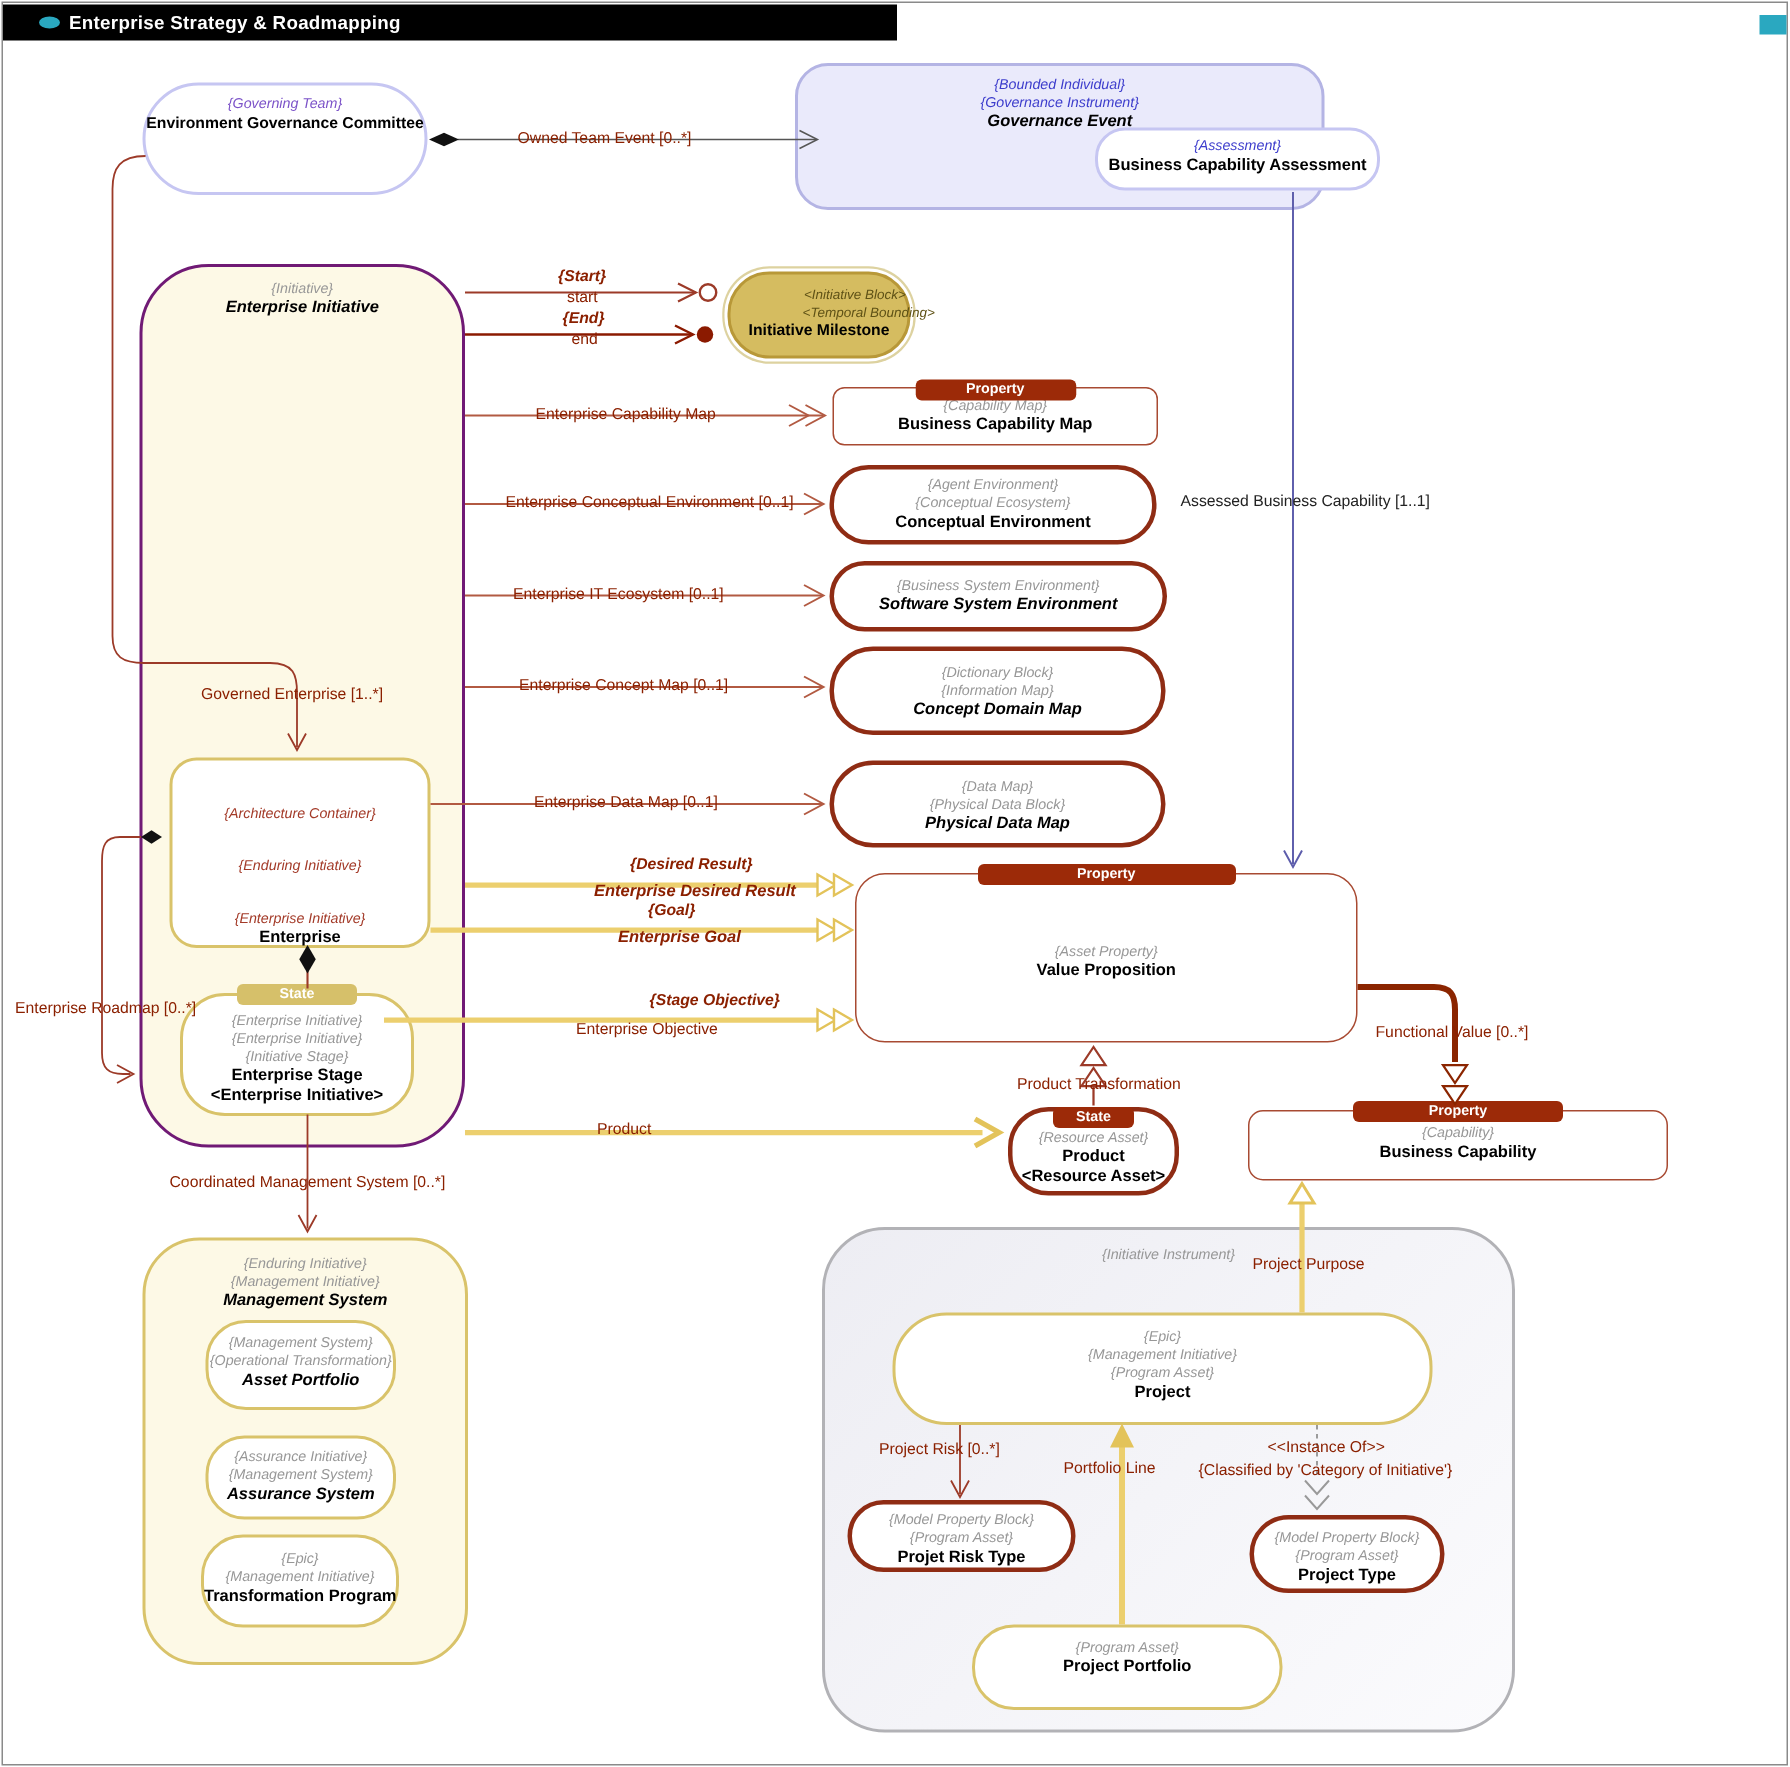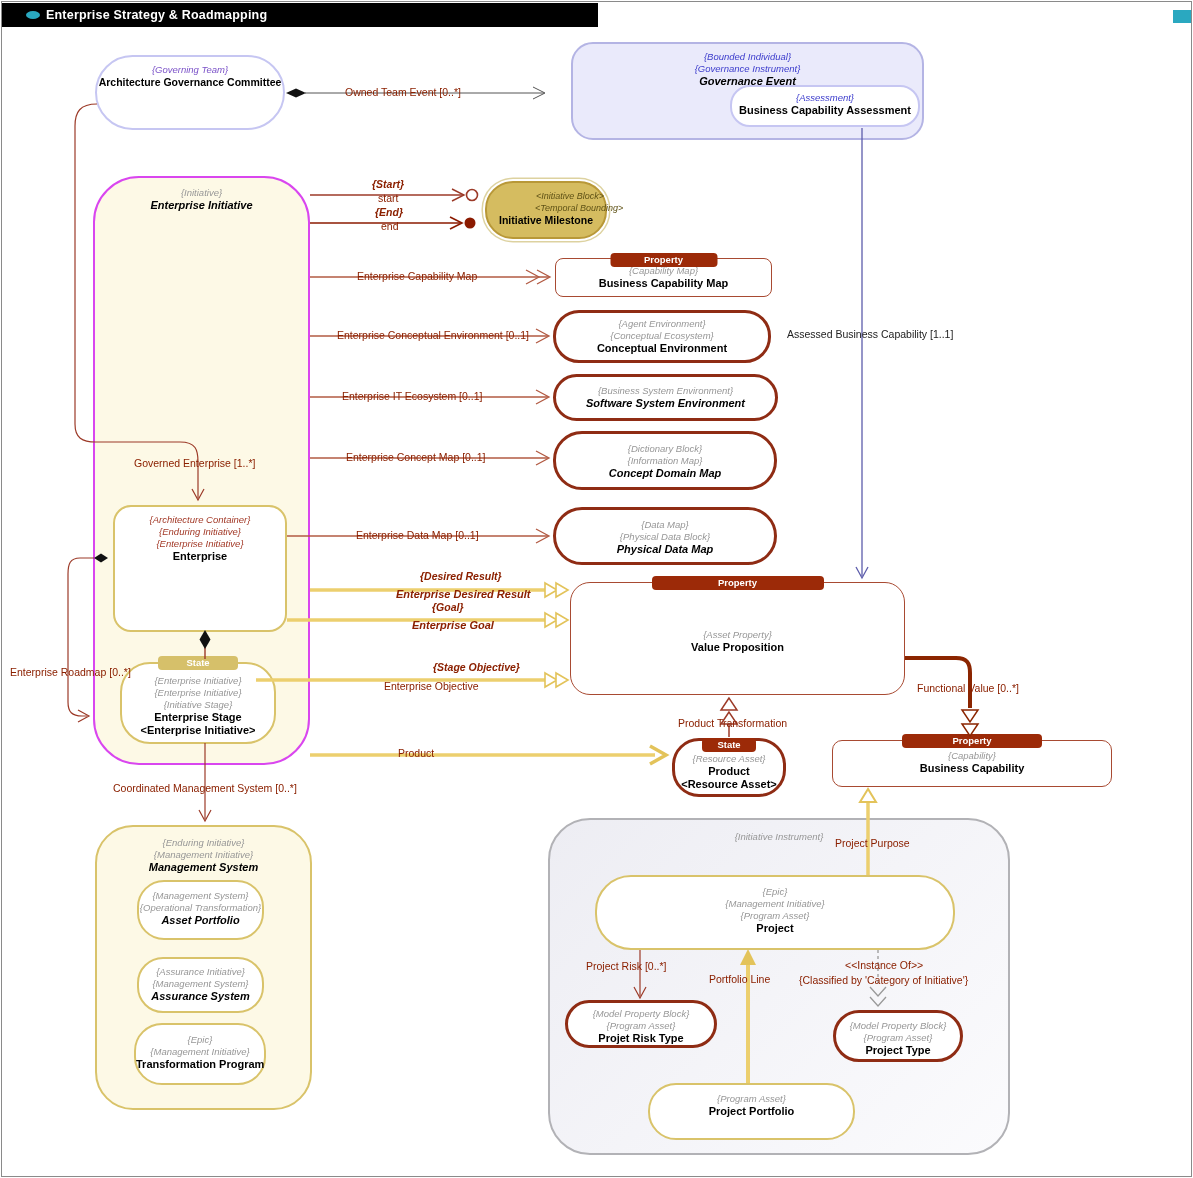--- a/index.html
+++ b/index.html
@@ -13,21 +13,21 @@
     display:flex;align-items:center;z-index:5;
   }
   .titleicon{width:14px;height:8px;border-radius:50%;background:#2aa8c0;margin:0 6px 0 24px;}
   .titletext{color:#fff;font-weight:bold;font-size:12.5px;letter-spacing:.2px;}
   .tr-accent{position:absolute;right:2px;top:10px;width:18px;height:13px;background:#2aa8c0;z-index:5;}
 
   .node{position:absolute;box-sizing:border-box;text-align:center;background:#fff;}
   .st{display:block;font-style:italic;font-size:9.5px;line-height:12px;color:#979797;white-space:nowrap;}
   .st-purple{color:#7b52c8;}
   .st-blue{color:#3c3ccc;}
-  .st-red{color:#a33a28;}
+  .st-red{color:#a33a28;margin-top:23px;}
   .st-olive{color:#5f5216;margin-left:48px;}
   .title{display:block;font-weight:bold;font-size:11px;line-height:13px;color:#000;white-space:nowrap;}
   .ital{font-style:italic;}
   .subtitle{display:block;font-weight:bold;font-size:11px;line-height:13px;color:#000;white-space:nowrap;}
   .tab{
     position:absolute;left:50%;transform:translateX(-50%);
     background:#9c2a08;color:#fff;font-weight:bold;font-size:9.5px;line-height:14px;
     border-radius:4px;text-align:center;white-space:nowrap;
   }
   .tab-gold{background:#d6c06a;}
@@ -43,35 +43,35 @@
 
 <div class="frame"></div>
 <div class="titlebar">
   <span class="titleicon"></span>
   <span class="titletext">Enterprise Strategy &amp; Roadmapping</span>
 </div>
 <div class="tr-accent"></div>
 
 <div class="node" style="left:95px;top:55px;width:190px;height:75px;border:2px solid #c6c6f2;border-radius:38px;padding-top:7px;">
   <span class="st st-purple">{Governing Team}</span>
-  <span class="title" style="font-size:10.5px;">Architecture Governance Committee</span>
-</div>
-
-<div class="node" style="left:571px;top:42px;width:353px;height:98px;background:#eaeafb;border:2px solid #b4b4e4;border-radius:22px;padding-top:7px;">
+  <span class="title" style="font-size:10.5px;">Environment Governance Committee</span>
+</div>
+
+<div class="node" style="left:530px;top:42px;width:353px;height:98px;background:#eaeafb;border:2px solid #b4b4e4;border-radius:22px;padding-top:7px;">
   <span class="st st-blue">{Bounded Individual}</span>
   <span class="st st-blue">{Governance Instrument}</span>
   <span class="title ital">Governance Event</span>
 </div>
 
 <div class="node" style="left:730px;top:85px;width:190px;height:42px;border:2px solid #c6c6f2;border-radius:20px;padding-top:5px;">
   <span class="st st-blue">{Assessment}</span>
   <span class="title">Business Capability Assessment</span>
 </div>
 
-<div class="node" style="left:93px;top:176px;width:217px;height:589px;background:#fdf9e6;border:2px solid #d946ef;border-radius:46px;padding-top:9px;">
+<div class="node" style="left:93px;top:176px;width:217px;height:589px;background:#fdf9e6;border:2px solid #701a75;border-radius:46px;padding-top:9px;">
   <span class="st">{Initiative}</span>
   <span class="title ital">Enterprise Initiative</span>
 </div>
 
 <div class="node" style="left:485px;top:181px;width:122px;height:58px;background:#d5bc60;border:2px solid #b89838;border-radius:28px;padding-top:7px;box-shadow:0 0 0 2px #fff,0 0 0 3.5px #ddd2a0;">
   <span class="st st-olive" style="font-size:9px;">&lt;Initiative Block&gt;</span>
   <span class="st st-olive" style="font-size:9px;">&lt;Temporal Bounding&gt;</span>
   <span class="title" style="font-size:10.5px;">Initiative Milestone</span>
 </div>
 

